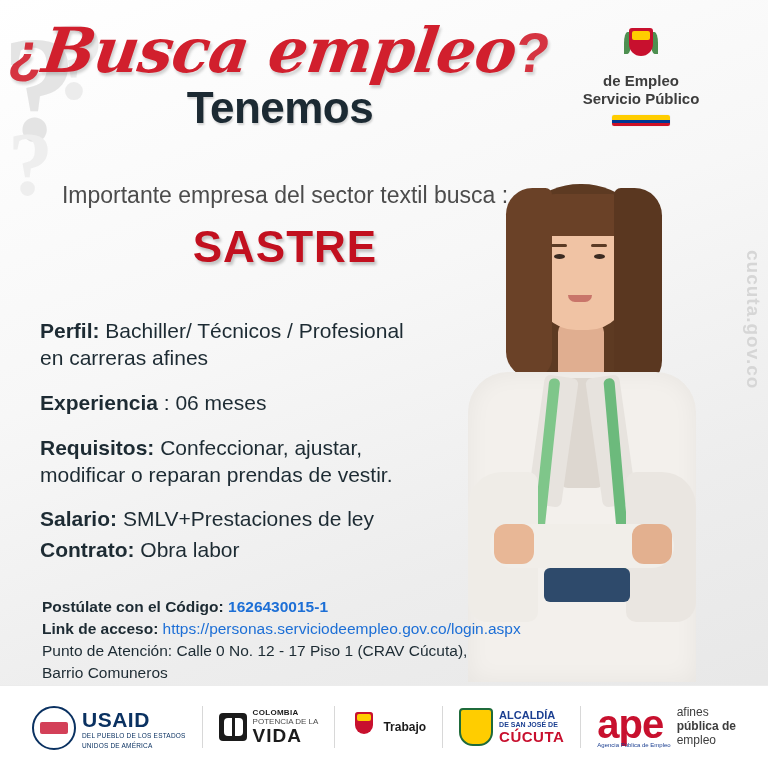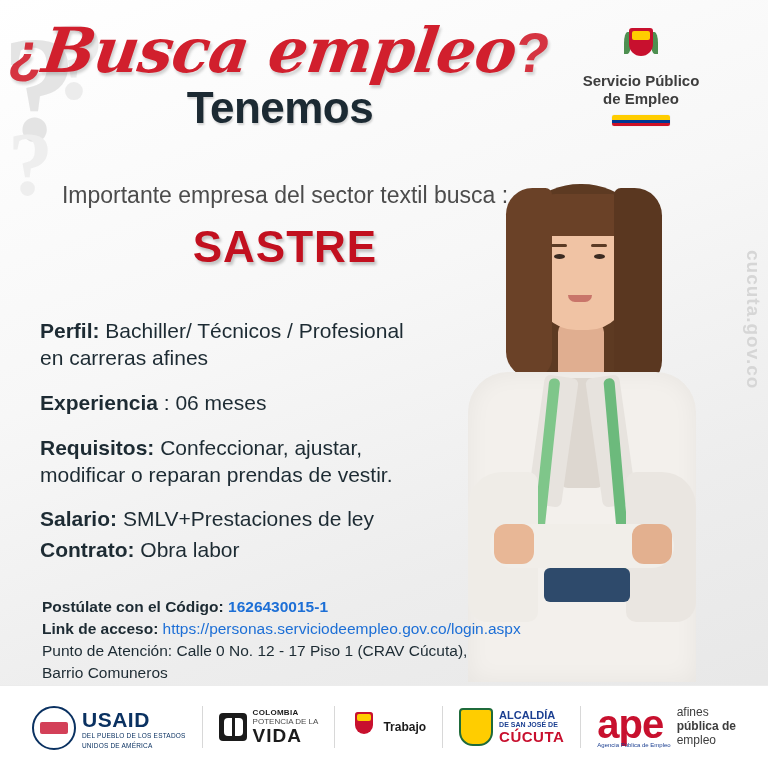--- a/index.html
+++ b/index.html
@@ -617,22 +617,22 @@
   <div class="subtitle">Importante empresa del sector textil busca :</div>
   <div class="job-title">SASTRE</div>
 
   <div class="spe-logo">
     <div class="spe-crest">
       <div class="branch-l"></div>
       <div class="branch-r"></div>
       <div class="shield"></div>
     </div>
     <div class="spe-text">
+      <div>de Empleo</div>
       <div>Servicio Público</div>
-      <div>de Empleo</div>
     </div>
     <div class="spe-flag">
       <div class="y"></div>
         <div class="b"></div>
         <div class="r"></div>
     </div>
   </div>
 
   <div class="photo">
     <div class="hair-back"></div>

